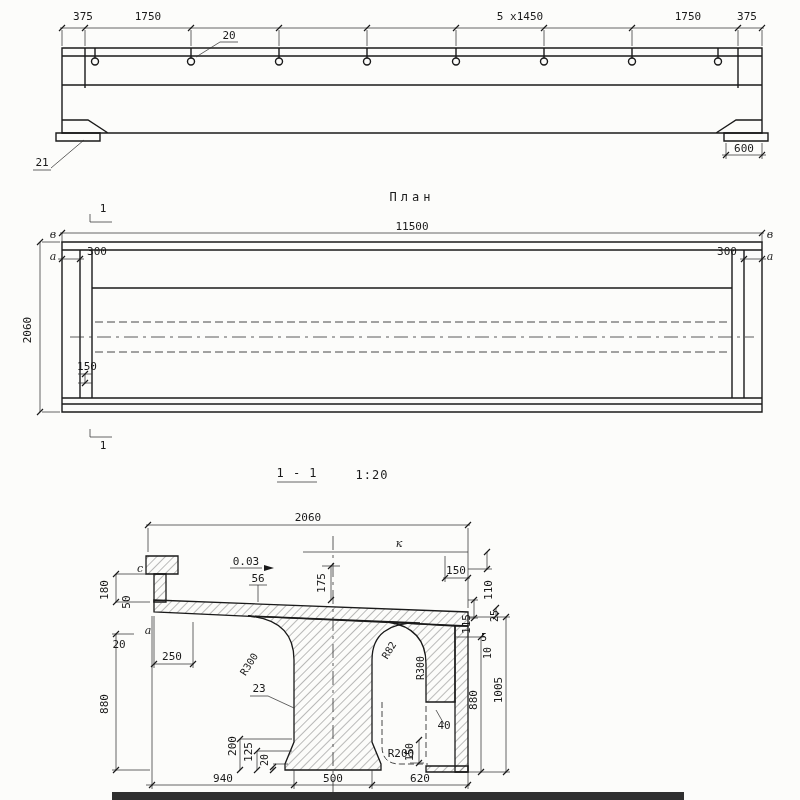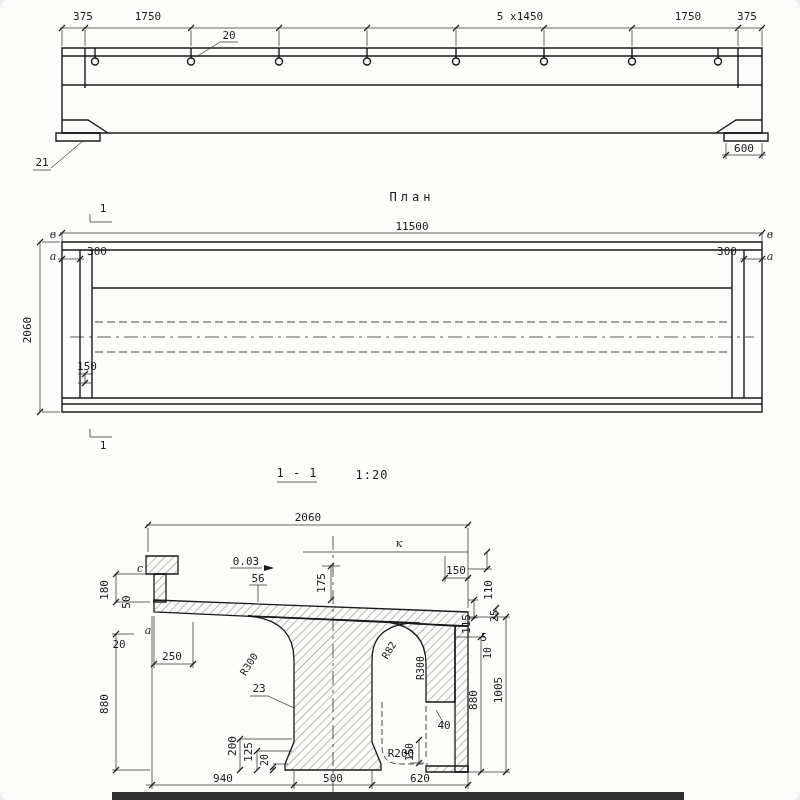--- a/index.html
+++ b/index.html
@@ -1,16 +1,16 @@
 <!DOCTYPE html>
 <html><head>
 <meta charset="utf-8">
 <style>
   html,body{margin:0;padding:0;background:#e9e9e9;}
-  .sheet{width:800px;height:800px;background:#fcfcfa;position:relative;overflow:hidden;border-radius:7px;}
+  .sheet{width:800px;height:800px;background:#fcfcfa;position:relative;overflow:hidden;}
   svg{display:block;}
   text{fill:#1a1a1a;font-family:"DejaVu Sans Mono", monospace;font-size:11px;}
   .dim{font-size:11px;}
   .dim-sm{font-size:10px;}
   .letter{font-family:"DejaVu Serif", serif;font-style:italic;font-size:11px;}
   .title{font-size:12px;letter-spacing:4px;}
   .stitle{font-size:12px;letter-spacing:1px;}
   .outline{stroke:#1a1a1a;stroke-width:1.4;fill:none;}
   .solid{stroke:#1a1a1a;stroke-width:1.3;fill:url(#hatch);}
   .thin{stroke:#333;stroke-width:0.75;fill:none;}

